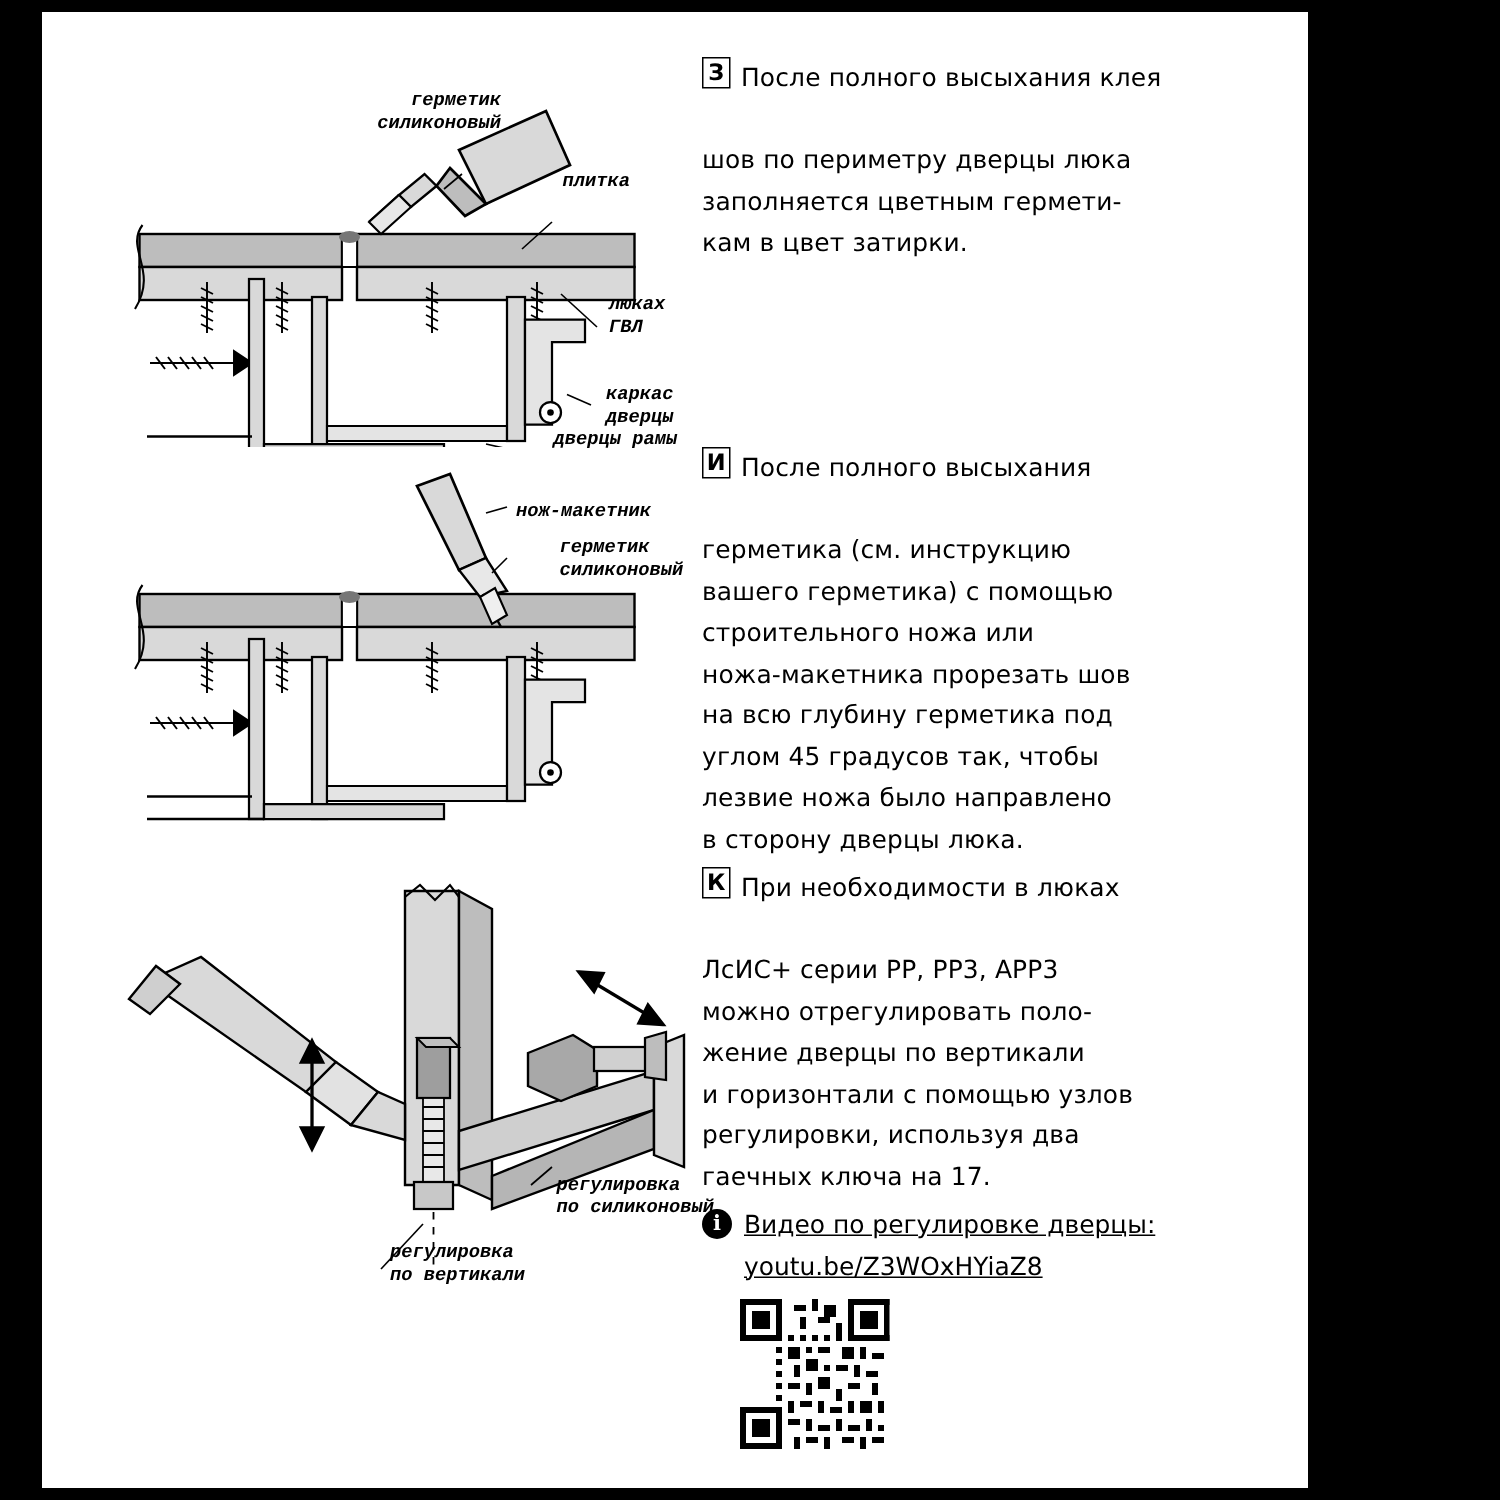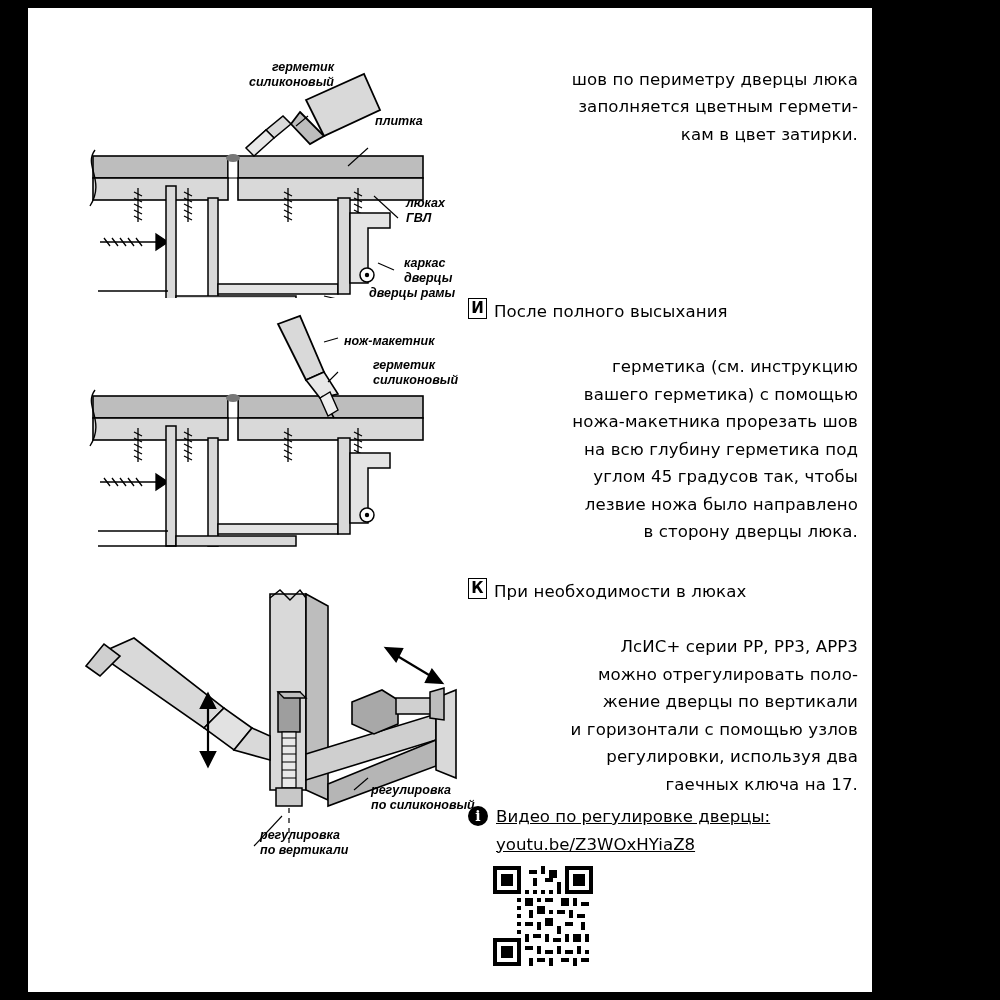--- a/index.html
+++ b/index.html
@@ -70,21 +70,20 @@
     line-height: 27.5px;
     color: #000;
     font-family: "DejaVu Sans", sans-serif;
     letter-spacing: 0.1px;
   }
   .para .first-line {
     display: block;
   }
   .hang {
     padding-left: 25px;
-    text-align: right;
   }
   .line { display: block; white-space: nowrap; }
 
   
   .video-block {
     position: absolute;
     left: 440px;
     top: 225px;
     width: 390px;
   }
@@ -116,21 +115,21 @@
     position: absolute;
     left: 465px;
     top: 288px;
     width: 100px;
     height: 100px;
   }
 
   
   .lbl {
     position: absolute;
-    font-family: Liberation Sans, sans-serif;
+    font-family: Liberation Mono, monospace;
     font-style: italic;
     font-weight: bold;
     font-size: 12.5px;
     line-height: 14.5px;
     color: #000;
     white-space: nowrap;
   }
   .lbl.r { text-align: right; }
   svg { display: block; }
 </style>
@@ -204,20 +203,23 @@
 
       <div class="lbl r" style="left:186px; top:22px; width:110px;"><span>герметик</span><br><span>силиконовый</span></div>
       <div class="lbl" style="left:337px; top:76px;"><span>плитка</span></div>
       <div class="lbl" style="left:368px; top:158px;"><span>люках</span><br><span>ГВЛ</span></div>
       <div class="lbl" style="left:366px; top:218px;"><span>каркас</span><br><span>дверцы</span></div>
       <div class="lbl" style="left:331px; top:248px;"><span>дверцы рамы</span></div>
     </div>
 
     <div class="txt">
       <div class="para">
+        <span class="first-line">
+          <span class="marker">З</span><span>После полного высыхания клея</span>
+        </span>
         <span class="hang">
           <span class="line">шов по периметру дверцы люка</span>
           <span class="line">заполняется цветным гермети-</span>
           <span class="line">кам в цвет затирки.</span>
         </span>
       </div>
     </div>
   </div>
 
   <div class="step step-2">
@@ -278,20 +280,21 @@
     </div>
 
     <div class="txt">
       <div class="para">
         <span class="first-line">
           <span class="marker">И</span><span>После полного высыхания</span>
         </span>
         <span class="hang">
           <span class="line">герметика (см. инструкцию</span>
           <span class="line">вашего герметика) с помощью</span>
+          <span class="line">строительного ножа или</span>
           <span class="line">ножа-макетника прорезать шов</span>
           <span class="line">на всю глубину герметика под</span>
           <span class="line">углом 45 градусов так, чтобы</span>
           <span class="line">лезвие ножа было направлено</span>
           <span class="line">в сторону дверцы люка.</span>
         </span>
       </div>
     </div>
   </div>
 

